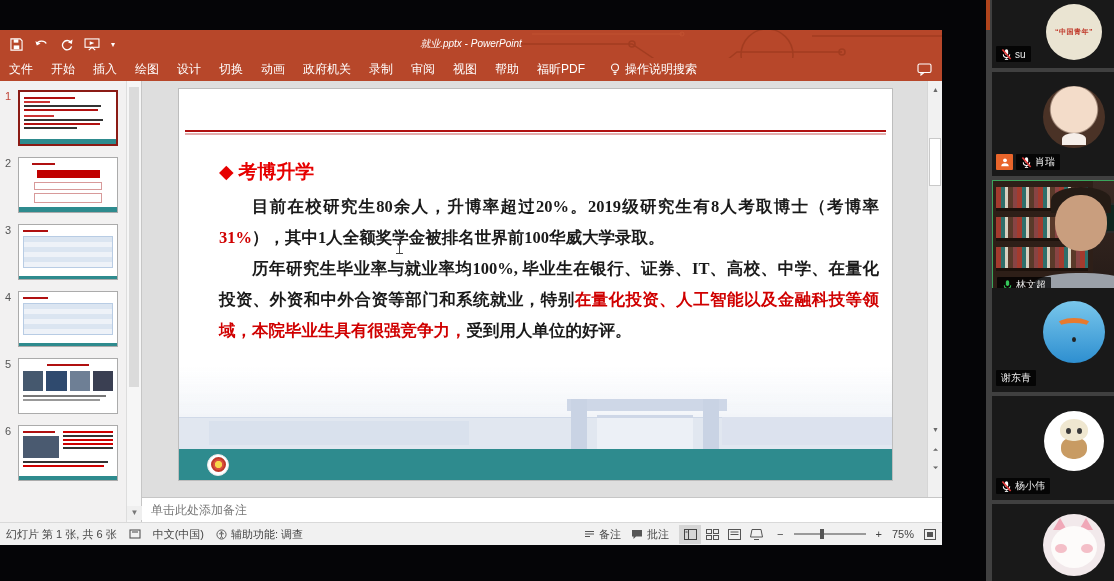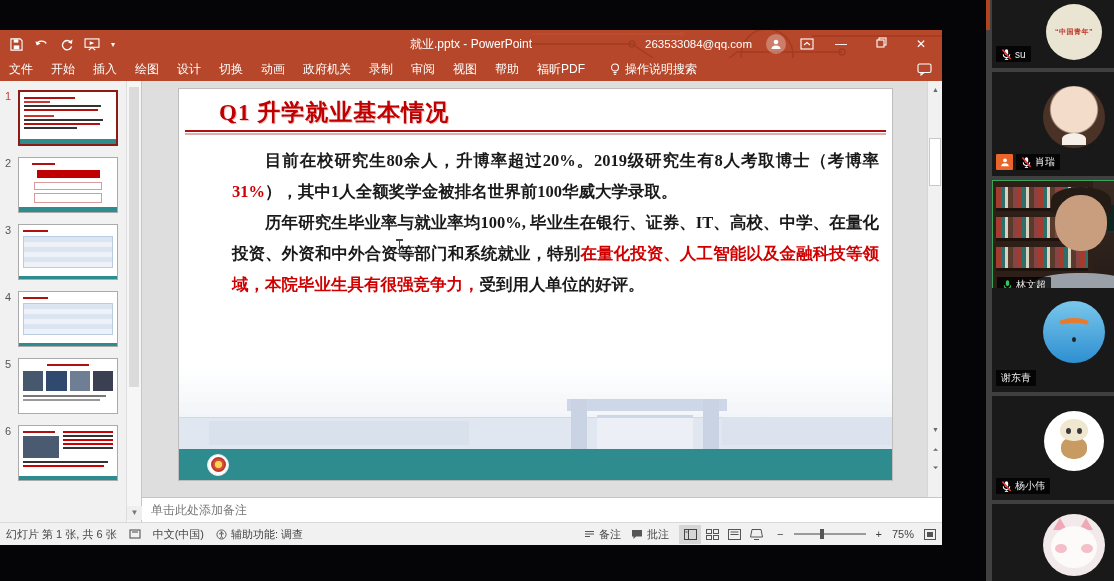--- a/index.html
+++ b/index.html
@@ -10,21 +10,21 @@
   
   .ppt { position:absolute; left:0; top:30px; width:942px; height:515px; background:#DEDEDE; }
 
   
   .tbar { position:absolute; left:0; top:0; width:100%; height:28px; background:#B7472A; color:#fff;
           display:flex; align-items:center; }
   .tbar .circuit { position:absolute; right:0; top:0; height:51px; opacity:.5; pointer-events:none; }
   .qat { display:flex; align-items:center; gap:11px; padding-left:10px; z-index:2; }
   .qat .qbtn { display:flex; align-items:center; cursor:default; }
   .doc-title { position:absolute; left:0; right:0; top:0; height:28px; display:flex; align-items:center;
-               justify-content:center; font-size:12px; z-index:1; }
+               justify-content:center; font-size:10px; z-index:1;font-style:italic; }
   .tright { margin-left:auto; display:flex; align-items:center; gap:14px; padding-right:8px; z-index:2; }
   .acct { font-size:11.5px; }
   .avatar-c { width:20px; height:20px; border-radius:50%; background:rgba(255,255,255,.30);
               display:flex; align-items:center; justify-content:center; }
   .winbtn { width:26px; text-align:center; font-size:12px; }
 
   
   .mbar { position:absolute; left:0; top:28px; width:100%; height:23px; background:#B7472A; color:#fff;
           display:flex; align-items:center; font-size:12px; }
   .tab { padding:0 9px; height:23px; display:flex; align-items:center; white-space:nowrap; }
@@ -55,21 +55,21 @@
   .slide { position:absolute; left:36px; top:7px; width:715px; height:393px; background:#fff;
            border:1px solid #BDBDBD; overflow:hidden;
            font-family:"Liberation Serif","DejaVu Serif",serif; }
   .s-title { position:absolute; left:40px; top:8px; font-size:23px; font-weight:bold; color:#BE0000;
              letter-spacing:1px; text-shadow:1px 1px 0 rgba(190,0,0,.25); }
   .s-rule { position:absolute; left:6px; right:6px; top:41px; height:2px; background:#B01010;
             box-shadow:0 3px 0 rgba(176,16,16,.35); }
   .s-body { position:absolute; left:40px; top:56px; width:660px; }
   .sec-h { font-size:19px; font-weight:bold; color:#E60000; margin-top:14px; margin-bottom:6px; }
   .sec-p { font-size:16.5px; font-weight:bold; color:#1a1a1a; line-height:31px; text-align:justify;
-           text-indent:2em;margin-left:13px; }
+           text-indent:2em; }
   .seg.red { color:#D00000; }
   .ibeam { position:absolute; left:217px; top:150px; width:7px; height:15px; }
   .ibeam:before, .ibeam:after { content:""; position:absolute; left:0; width:7px; height:1.5px; background:#444; }
   .ibeam:before { top:0; } .ibeam:after { bottom:0; }
   .ibeam .stem { position:absolute; left:2.8px; top:0; width:1.4px; height:100%; background:#444; }
 
   
   .wm { position:absolute; left:0; right:0; bottom:31px; height:82px; opacity:.85; pointer-events:none; }
   .wm .sky { position:absolute; inset:0; background:linear-gradient(to bottom, rgba(227,233,242,0), #E6EBF3); }
   .wm .band { position:absolute; left:0; right:0; bottom:0; height:32px; background:#DCE3EE; border-top:1px solid #C8D3E4; }
@@ -209,43 +209,20 @@
               <rect x="1" y="1" width="15" height="9" fill="none" stroke="#fff" stroke-width="1.2"></rect>
               <path d="M6 3.5 L11 5.5 L6 7.5 Z" fill="#fff"></path>
               <path d="M5 13 L8.5 10 L12 13" fill="none" stroke="#fff" stroke-width="1.2"></path>
             </svg>
         </span>
         <span class="qbtn" style="font-size:8px;">▾</span>
       </div>
 
       <div class="doc-title">就业.pptx - PowerPoint</div>
 
-      <div class="tright">
-        <span class="acct">263533084@qq.com</span>
-        <span class="avatar-c">
-          <svg width="12" height="12" viewBox="0 0 12 12">
-              <circle cx="6" cy="4" r="2.3" fill="#fff"></circle>
-              <path d="M1.5 11 a4.5 3.6 0 0 1 9 0" fill="#fff"></path>
-            </svg>
-        </span>
-        <span class="qbtn">
-          <svg width="14" height="12" viewBox="0 0 14 12">
-              <rect x="1" y="1" width="12" height="10" fill="none" stroke="#fff" stroke-width="1.1"></rect>
-              <path d="M4 7 L7 4.5 L10 7" fill="none" stroke="#fff" stroke-width="1.1"></path>
-            </svg>
-        </span>
-        <span class="winbtn">—</span>
-        <span class="winbtn">
-          <svg width="11" height="11" viewBox="0 0 11 11" style="display:inline">
-              <rect x="3" y="1" width="7" height="7" fill="none" stroke="#fff" stroke-width="1.1"></rect>
-              <rect x="1" y="3" width="7" height="7" fill="#B7472A" stroke="#fff" stroke-width="1.1"></rect>
-            </svg>
-        </span>
-        <span class="winbtn">✕</span>
-      </div>
     </div>
 
     <div class="mbar">
       <div style="display:flex;">
           <div class="tab">文件</div>
           <div class="tab">开始</div>
           <div class="tab">插入</div>
           <div class="tab">绘图</div>
           <div class="tab">设计</div>
           <div class="tab">切换</div>
@@ -378,23 +355,23 @@
           </div>
         </div>
       <div class="thumb-scroll">
         <div class="tthumb"></div>
         <div class="tdown">▼</div>
       </div>
     </div>
 
     <div class="canvas">
       <div class="slide">
-        <div class="s-title">Q1 升学就业基本情况</div>
         <div class="s-rule"></div>
         <div class="s-body">
+            <div class="sec-h">◆ 考博升学</div>
             <div class="sec-p"><span class="seg">目前在校研究生80余人，升博率超过20%。2019级研究生有8人考取博士（考博率</span><span class="seg red">31%</span><span class="seg">），其中1人全额奖学金被排名世界前100华威大学录取。</span></div>
             <div class="sec-p"><span class="seg">历年研究生毕业率与就业率均100%, 毕业生在银行、证券、IT、高校、中学、在量化投资、外资和中外合资等部门和系统就业，特别</span><span class="seg red">在量化投资、人工智能以及金融科技等领域，本院毕业生具有很强竞争力，</span><span class="seg">受到用人单位的好评。</span></div>
           </div>
         <div class="ibeam">
             <span class="stem"></span>
           </div>
 
         <div class="wm">
           <div class="sky"></div>
             <div class="band"></div>

